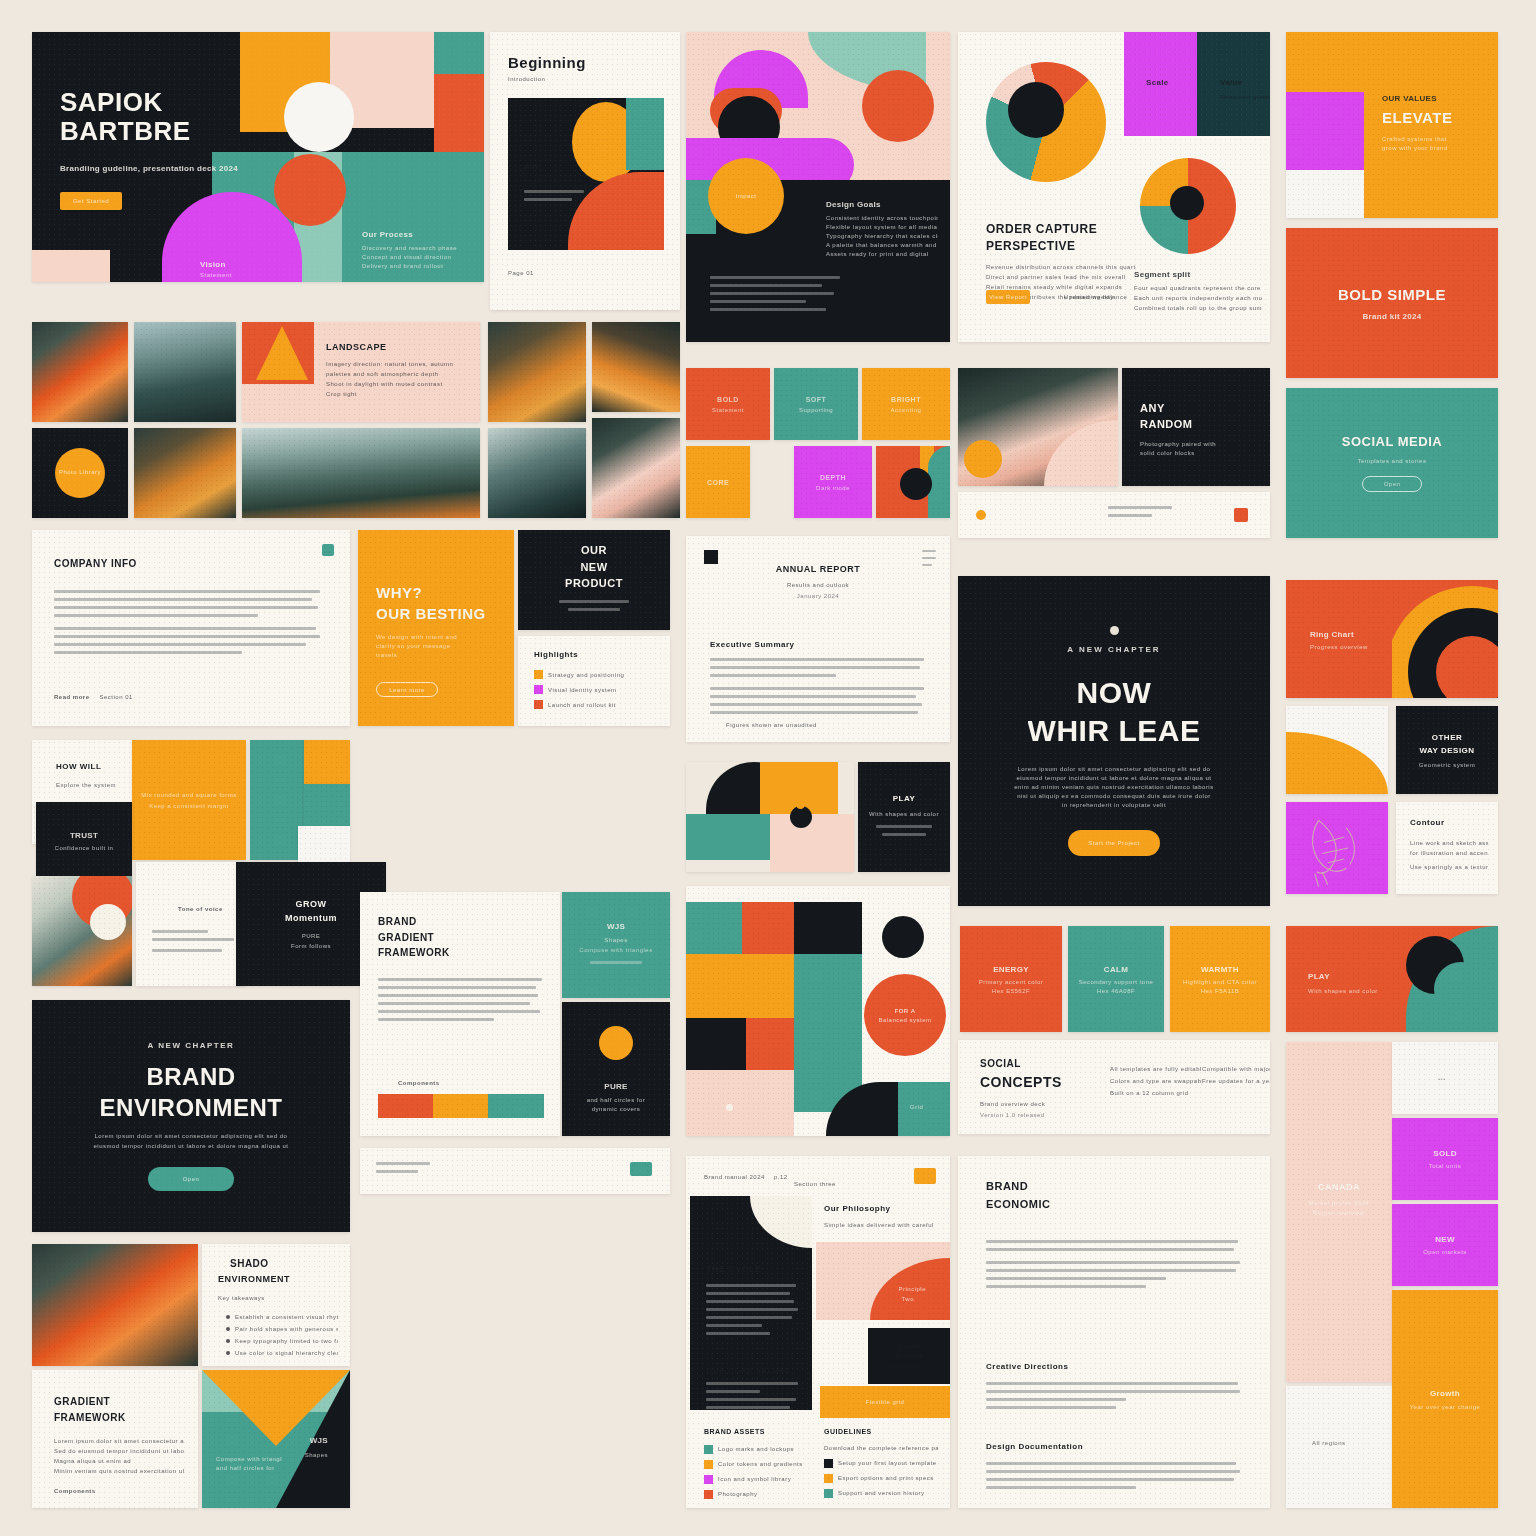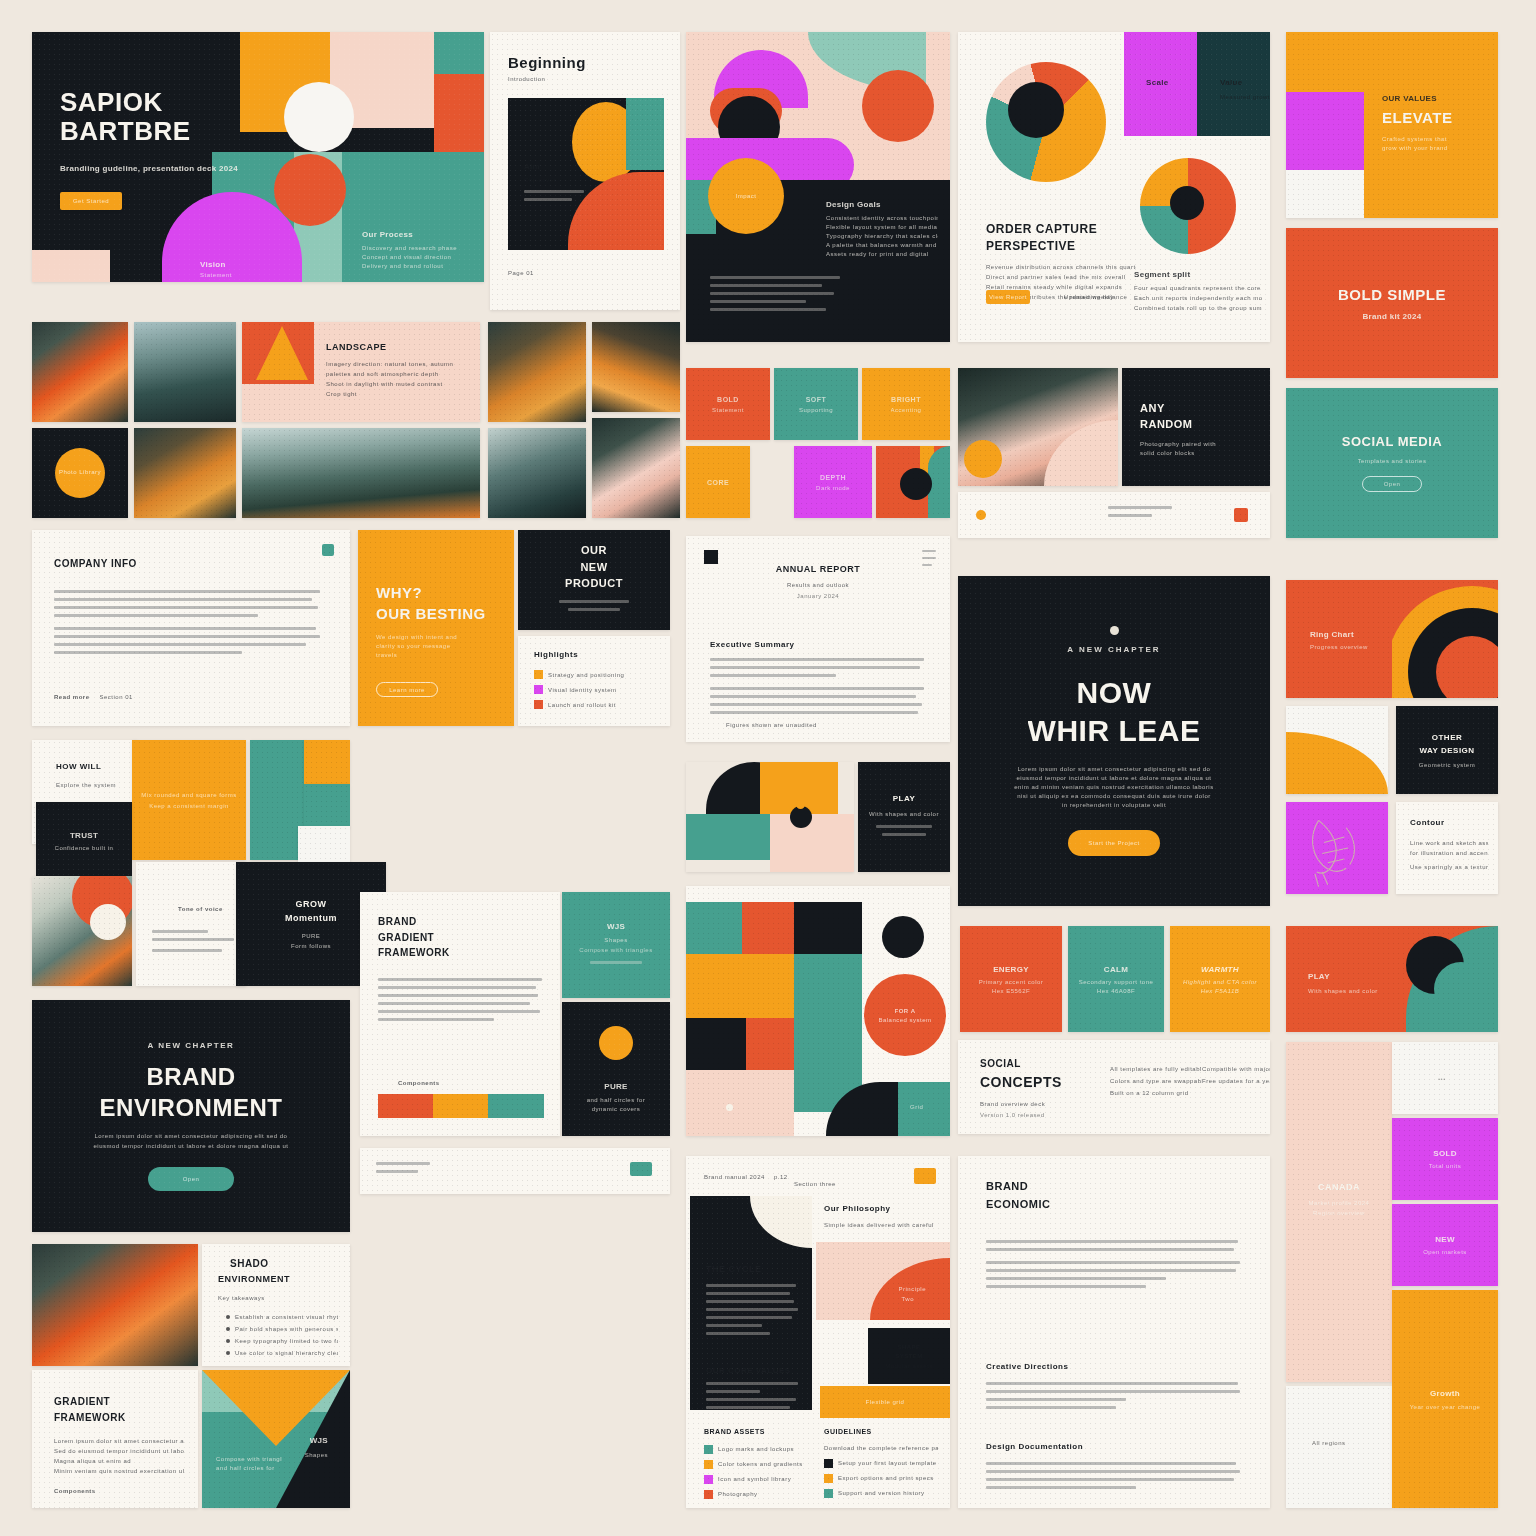--- a/index.html
+++ b/index.html
@@ -636,21 +636,21 @@
     <div class="noise"></div>
   </div>
   <div class="c shadow teal" style="left:1068px;top:926px;width:96px;height:106px;">
     <div class="center" style="width:100%;height:100%;">
       <div class="lbl">CALM</div>
       <div class="mini" style="margin-top:5px;">Secondary support tone</div>
       <div class="mini" style="margin-top:3px;">Hex 46A08F</div>
     </div>
     <div class="noise"></div>
   </div>
-  <div class="c shadow org" style="left:1170px;top:926px;width:100px;height:106px;font-style:italic;">
+  <div class="c shadow org" style="left:1170px;top:926px;width:100px;height:106px;">
     <div class="center" style="width:100%;height:100%;">
       <div class="lbl" style="color:#FFF9EE;">WARMTH</div>
       <div class="mini" style="margin-top:5px;color:#FFF9EE;">Highlight and CTA color</div>
       <div class="mini" style="margin-top:3px;color:#FFF9EE;">Hex F5A11B</div>
     </div>
     <div class="noise"></div>
   </div>
   <div class="c shadow red" style="left:1286px;top:926px;width:212px;height:106px;">
     <div class="c teal qtr-tl" style="right:0;top:0;width:92px;height:106px;border-radius:92px 0 0 0;"></div>
     <div class="circ dark" style="left:120px;top:10px;width:58px;height:58px;"></div>

